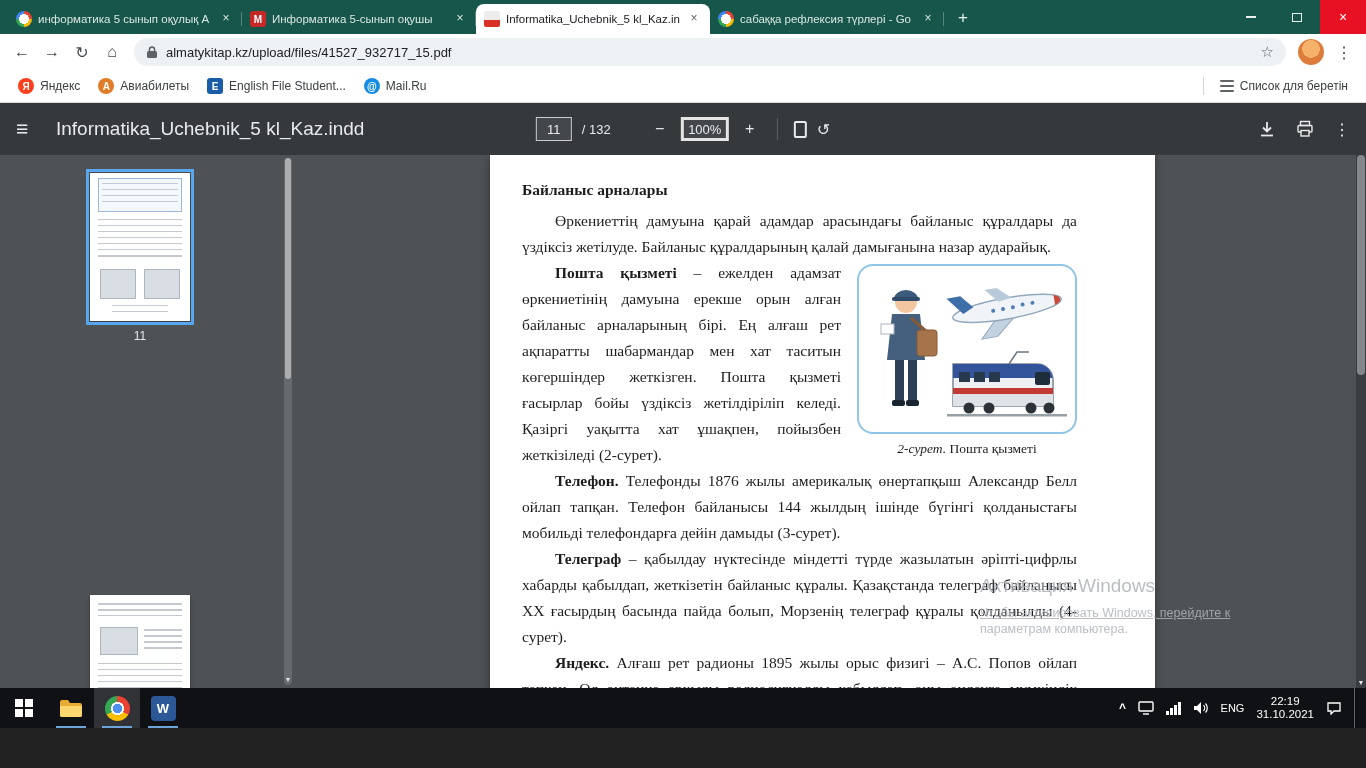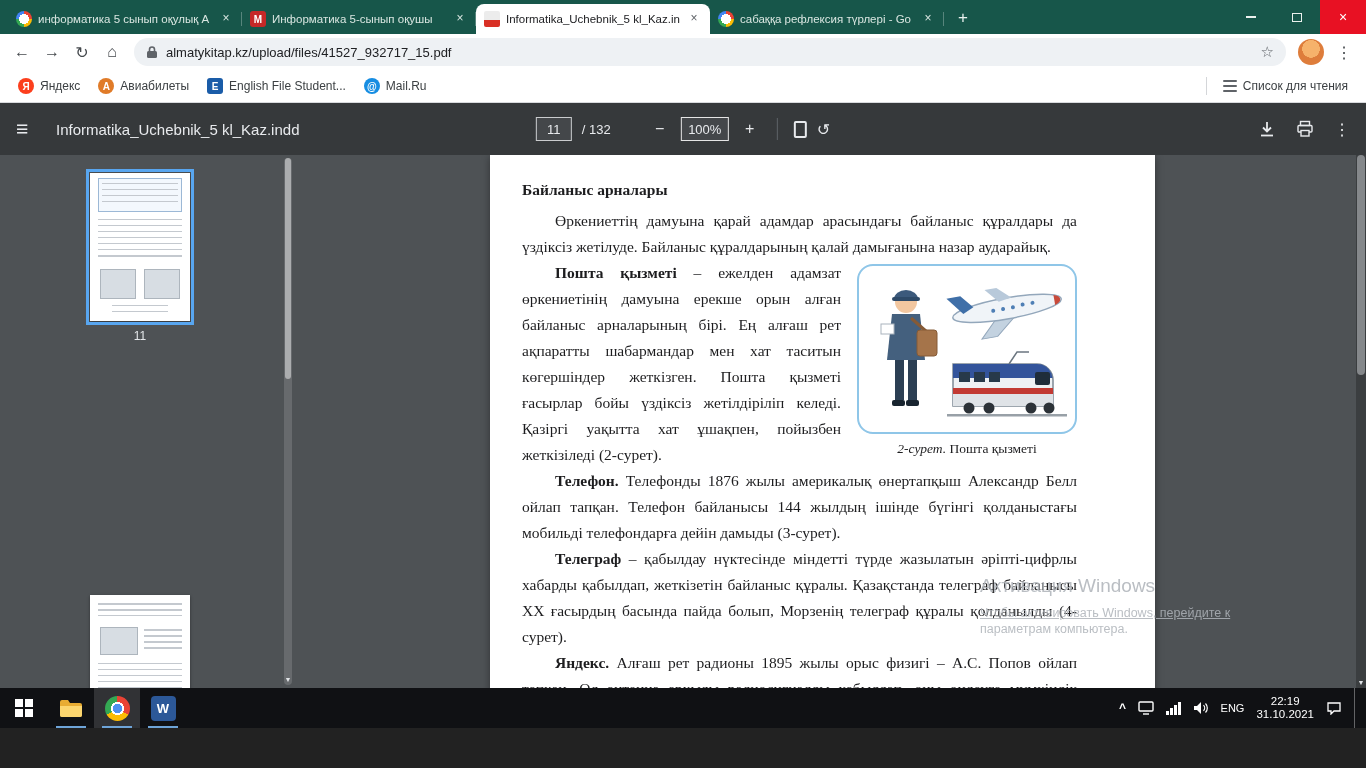--- a/index.html
+++ b/index.html
@@ -42,27 +42,27 @@
   .bmicon.ef { background:#1a5ca8; border-radius:3px; }
   .bmicon.mailru { background:#168de2; }
   .bm-spacer { flex:1; }
   .bm-div { width:1px; height:18px; background:#d4d6d9; margin:0 6px; }
   .rl-icon { width:14px; height:12px; display:flex; flex-direction:column; justify-content:space-between; }
   .rl-icon i { display:block; height:2px; background:#5f6368; border-radius:1px; }
 
   
   .pdfbar { position:absolute; top:103px; left:0; right:0; height:52px; background:#36393b; display:flex; align-items:center; color:#e8eaed; padding:0 16px; }
   .pdf-menu { font-size:21px; width:34px; color:#e8eaed; }
-  .pdf-title { font-size:15px; margin-left:6px; }
+  .pdf-title { font-size:19px; margin-left:6px; }
   .pdf-center { position:absolute; left:50%; transform:translateX(-50%); display:flex; align-items:center; gap:10px; }
   .pagebox { min-width:36px; height:24px; border:1px solid #caccce; background:#44474a; display:flex; align-items:center; justify-content:center; font-size:13px; padding:0 6px; }
   .pagetotal { font-size:13px; }
   .gap18 { width:18px; }
   .zbtn { font-size:16px; width:22px; text-align:center; }
-  .zoombox { min-width:48px; height:24px; border:1px solid #e5e5e5; background:#44474a; display:flex; align-items:center; justify-content:center; font-size:13px; }
+  .zoombox { min-width:48px; height:24px; border:3px solid #e5e5e5; background:#44474a; display:flex; align-items:center; justify-content:center; font-size:13px; }
   .toolsep { width:1px; height:22px; background:#5f6368; margin:0 6px; }
   .fitbox { width:13px; height:17px; border:2px solid #e8eaed; border-radius:2px; display:block; }
   .rot { font-size:16px; transform:scaleX(-1); display:inline-block; }
   .pdf-right { margin-left:auto; display:flex; align-items:center; gap:20px; }
   .pdf-right .dots { font-size:16px; }
 
   
   .content { position:absolute; top:155px; left:0; right:0; bottom:40px; overflow:hidden; background:#4e5255; }
 
   .sidebar { position:absolute; left:0; top:0; width:300px; bottom:0; }
@@ -185,21 +185,21 @@
       <span>Mail.Ru</span>
     </div>
     <div class="bm-spacer"></div>
     <div class="bm-div"></div>
     <div class="bm">
       <span class="rl-icon">
           <i></i>
           <i></i>
           <i></i>
         </span>
-      <span>Список для чтения</span>
+      <span>Список для беретін</span>
     </div>
   </div>
 
   <div class="pdfbar">
     <span class="pdf-menu">≡</span>
     <span class="pdf-title">Informatika_Uchebnik_5 kl_Kaz.indd</span>
     <div class="pdf-center">
       <span class="pagebox">11</span>
       <span class="pagetotal">/ 132</span>
       <span class="gap18"></span>

